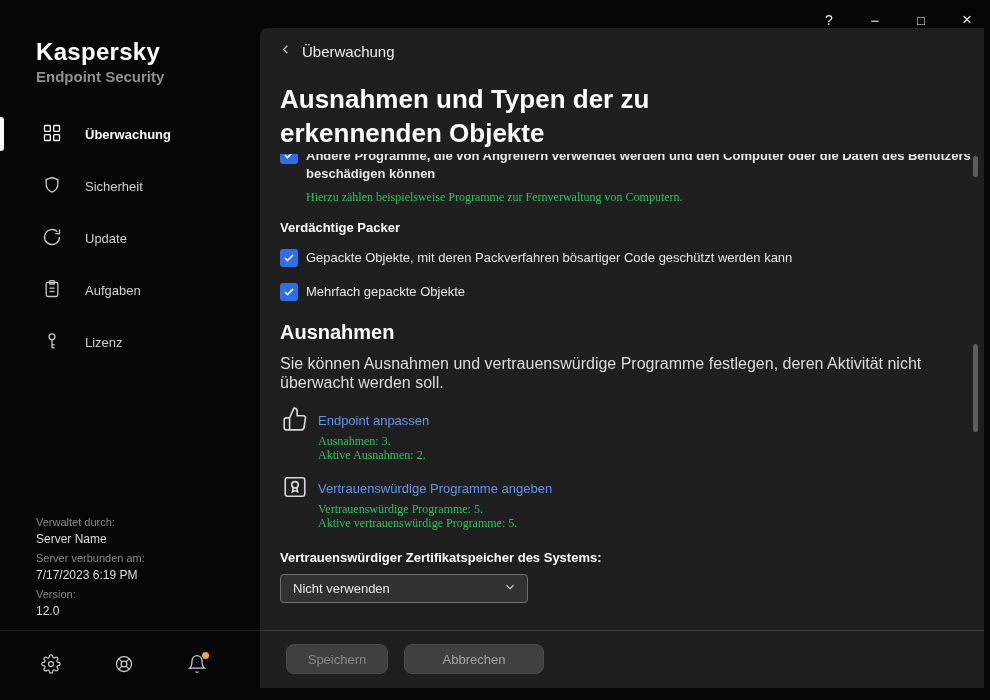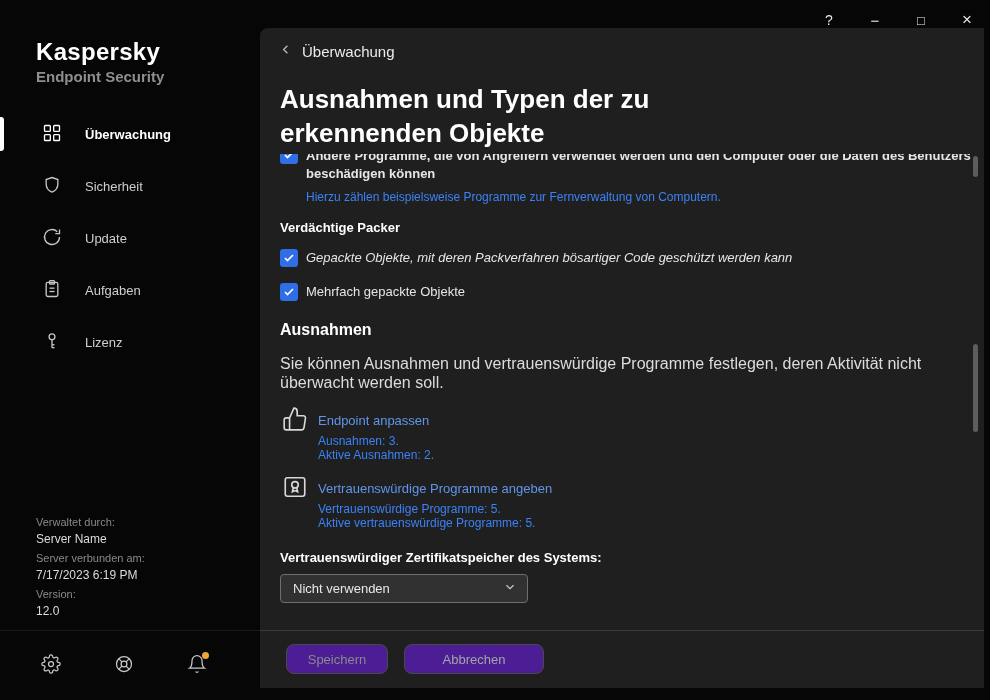--- a/index.html
+++ b/index.html
@@ -51,37 +51,37 @@
   .page-title { position:absolute; top:54px; left:20px; width:430px;
           font-size:26px; line-height:34px; font-weight:bold; color:#fff; }
 
   .content { position:absolute; left:20px; top:126px; width:692px; height:476px; overflow:hidden; }
   .abs { position:absolute; }
 
   .checkbox { width:18px; height:18px; border-radius:3px; background:var(--accent-blue,#2f6ee6);
           display:flex; align-items:center; justify-content:center; cursor:pointer; border:none; }
   .cb-label { font-size:13px; color:#e6e6e6; cursor:pointer; }
   .cb-label.bold { font-weight:bold; }
-  .muted { font-size:12px; color:#3b82f6; }
+  .muted { font-size:12px; color:#22c55e;font-family:Liberation Serif, serif; }
   .section-title { font-size:13px; font-weight:bold; color:#fff; }
-  .big-title { font-size:16px; font-weight:bold; color:#fff; }
+  .big-title { font-size:20px; font-weight:bold; color:#fff; }
   .para { font-size:16px; line-height:19px; color:#dcdcdc; width:664px; }
 
   .link { font-size:13px; color:var(--link-blue,#6095ea); cursor:pointer; background:none; border:none; }
   .link-icon svg { stroke:#d8d8d8; }
 
   .select { left:0; top:420px; width:248px; height:29px; background:#313131;
           border:1px solid #6e6e6e; border-radius:4px; display:flex; align-items:center;
           padding:0 10px 0 12px; cursor:pointer; }
   .select-text { flex:1; font-size:13px; color:#e8e8e8; text-align:left; }
   .select svg { stroke:#cfcfcf; }
 
   .divider { position:absolute; left:0; top:602px; width:100%; height:1px; background:#3a3a3a; }
 
-  .btn { position:absolute; top:616px; height:30px; background:#4c1d95; border:1px solid #4a4a4a;
+  .btn { position:absolute; top:616px; height:30px; background:#404040; border:1px solid #4a4a4a;
          border-radius:8px; font-size:13px; font-family:inherit; cursor:pointer; }
   .btn-save { left:26px; width:102px; color:#8a8a8a; }
   .btn-cancel { left:144px; width:140px; color:#a5a5a5; }
 
   .scroll-thumb { position:absolute; right:6px; width:5px; background:#5d5d5d; border-radius:3px; }
   .thumb-a { top:128px; height:21px; }
   .thumb-b { top:316px; height:88px; }
 
   .nowrap { white-space:nowrap; }
 </style>
@@ -222,21 +222,21 @@
       <div class="cb-label bold abs" style="left:26px; top:12px;">beschädigen können</div>
       <div class="muted abs" style="left:26px; top:36px;">Hierzu zählen beispielsweise Programme zur Fernverwaltung von Computern.</div>
 
       <div class="section-title abs" style="left:0; top:66px;">Verdächtige Packer</div>
 
       <button class="checkbox abs" style="left:0; top:95px;">
         <svg width="12" height="12" viewBox="0 0 24 24" fill="none" stroke="#fff" stroke-width="3.5">
             <polyline points="20 6 9 17 4 12"></polyline>
           </svg>
       </button>
-      <div class="cb-label abs" style="left:26px; top:96px;font-style:italic;">Gepackte Objekte, mit deren Packverfahren bösartiger Code geschützt werden kann</div>
+      <div class="cb-label abs" style="left:26px; top:96px;">Gepackte Objekte, mit deren Packverfahren bösartiger Code geschützt werden kann</div>
 
       <button class="checkbox abs" style="left:0; top:129px;">
         <svg width="12" height="12" viewBox="0 0 24 24" fill="none" stroke="#fff" stroke-width="3.5">
             <polyline points="20 6 9 17 4 12"></polyline>
           </svg>
       </button>
       <div class="cb-label abs" style="left:26px; top:130px;">Mehrfach gepackte Objekte</div>
 
       <div class="big-title abs" style="left:0; top:167px;">Ausnahmen</div>
       <div class="para abs" style="left:0; top:200px;">Sie können Ausnahmen und vertrauenswürdige Programme festlegen, deren Aktivität nicht überwacht werden soll.</div>

